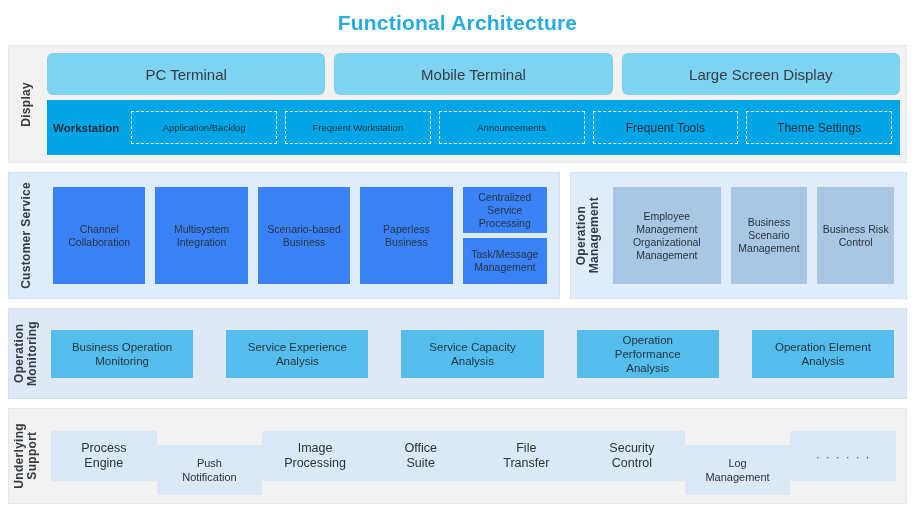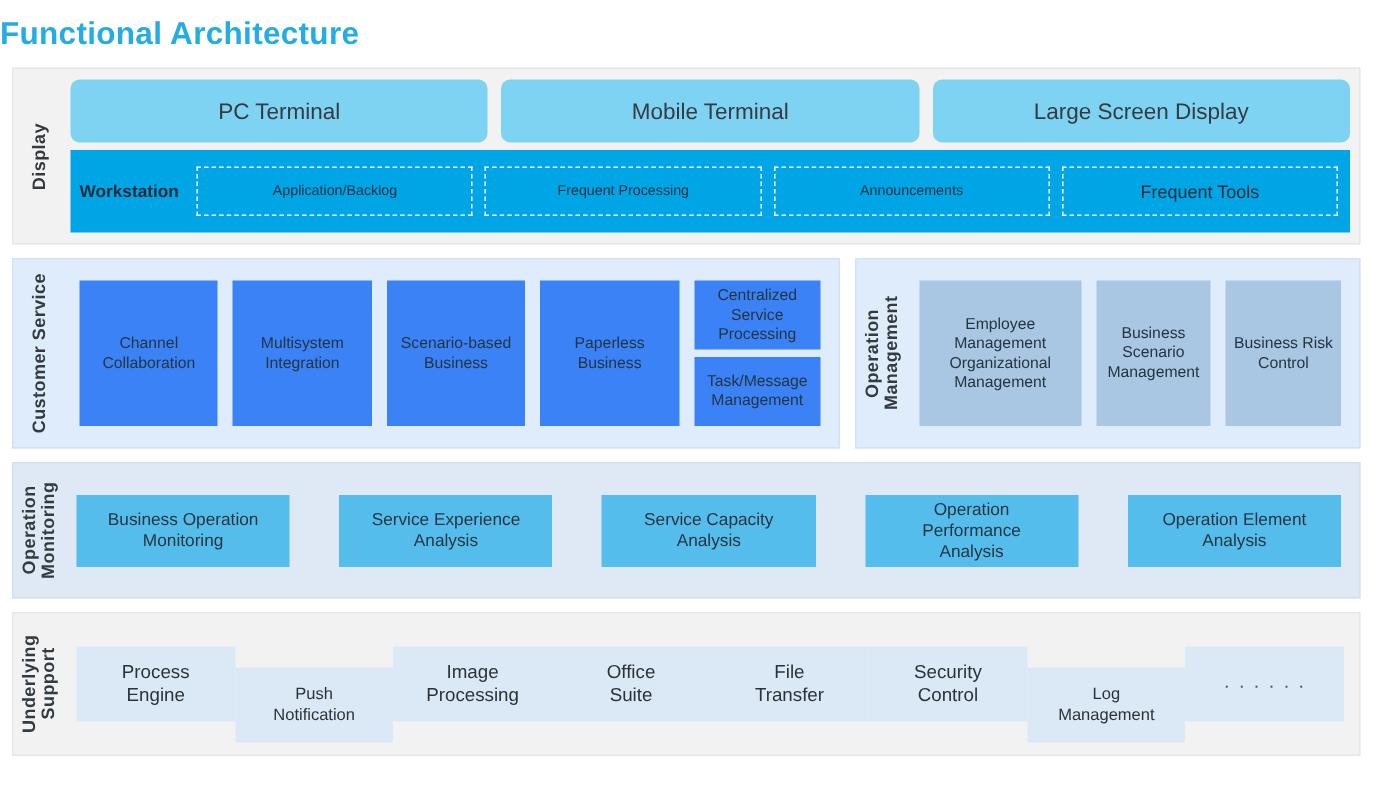--- a/index.html
+++ b/index.html
@@ -11,20 +11,21 @@
     width: 915px;
     height: 532px;
     font-family: "Liberation Sans", sans-serif;
     color: #33383d;
     overflow: hidden;
     position: relative;
   }
 
   
   .page-title {
+    text-align: center;
     font-size: 21px;
     font-weight: bold;
     color: #24ace3;
     letter-spacing: .2px;
     padding-top: 9px;
     height: 28px;
     line-height: 28px;
   }
 
   
@@ -260,23 +261,24 @@
   </div>
   <div class="display-body">
     <div class="terminal-row">
       <div class="terminal-chip">PC Terminal</div>
       <div class="terminal-chip">Mobile Terminal</div>
       <div class="terminal-chip">Large Screen Display</div>
     </div>
     <div class="workstation-row">
       <div class="workstation-title">Workstation</div>
       <div class="ws-chip">Application/Backlog</div>
-      <div class="ws-chip">Frequent Processing</div>
+      <div class="ws-chip">Frequent Workstation</div>
       <div class="ws-chip">Announcements</div>
       <div class="ws-chip strong">Frequent Tools</div>
+      <div class="ws-chip strong">Theme Settings</div>
     </div>
   </div>
 </div>
 
 <div class="middle-row">
 
   <div class="band cs-band">
     <div class="band-label">
       <span>Customer Service</span>
     </div>

